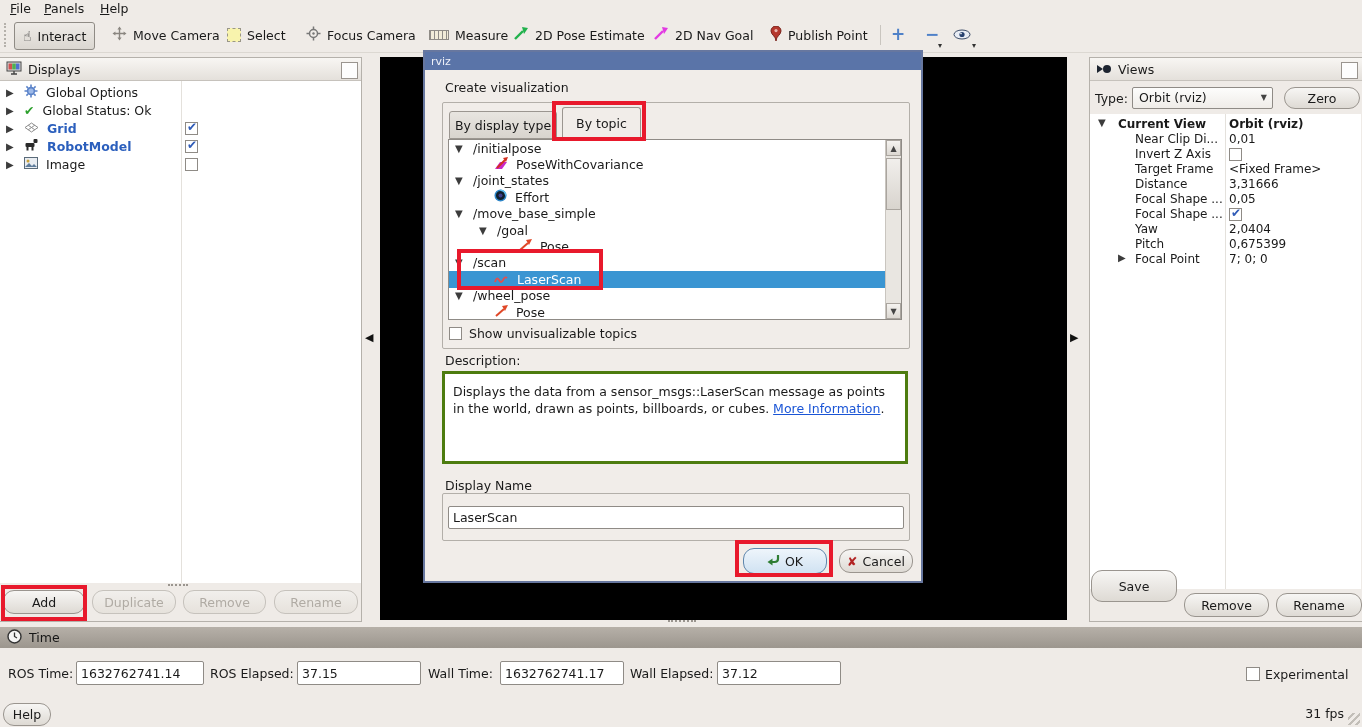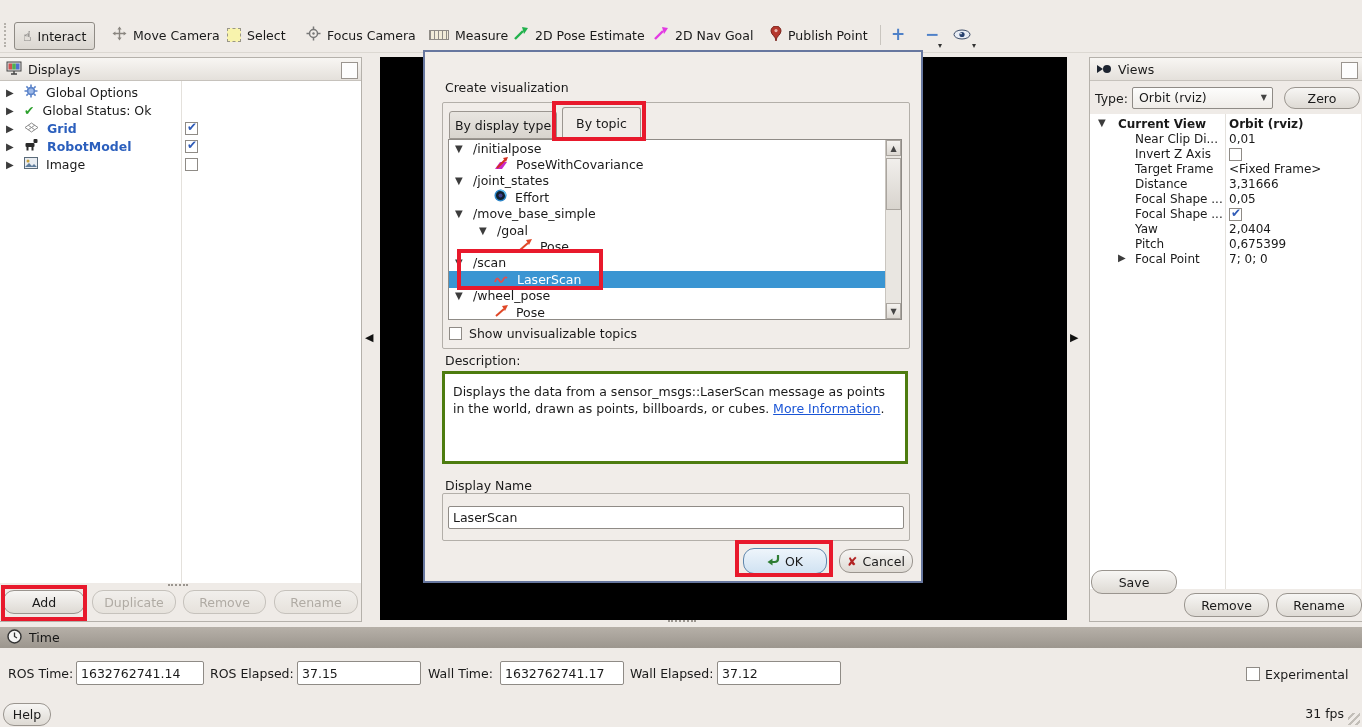--- a/index.html
+++ b/index.html
@@ -67,20 +67,25 @@
                display:flex;align-items:center;gap:7px;padding-left:7px;box-sizing:border-box;color:#161616;}
   .grip{position:absolute;right:2px;bottom:2px;width:12px;height:12px;
         background:repeating-linear-gradient(135deg,transparent 0 3px,#c2beb8 3px 5px);}
   .dots-h{position:absolute;height:3px;border-top:2px dotted #9a958f;}
 </style>
 </head>
 <body>
 
 <div id="app">
 
+  <div class="menubar">
+    <span class="menu-item" style="left:10px">File</span>
+    <span class="menu-item" style="left:44px">Panels</span>
+    <span class="menu-item" style="left:100px">Help</span>
+  </div>
 
   <div class="toolbar">
     <span class="tb-handle"></span>
     <div class="tool active" style="left:14px">
       <span style="font-size:14px;color:#333;">☝</span>
       <span>Interact</span>
     </div>
     <div class="tool" style="left:104px">
       <span><svg width="15" height="15">
             <path d="M7.5 0.5 L9.6 3.4 H5.4 Z M7.5 14.5 L5.4 11.6 H9.6 Z M0.5 7.5 L3.4 5.4 V9.6 Z M14.5 7.5 L11.6 9.6 V5.4 Z" fill="#8a8680"></path>
@@ -268,26 +273,29 @@
       <div class="vrow" style="top:123px;">
           <span class="vname" style="left:45px">Pitch</span>
           <span class="vval">0,675399</span>
         </div>
       <div class="vrow" style="top:138px;">
         <span class="exp abs" style="left:28px">▶</span>
         <span class="vname" style="left:45px">Focal Point</span>
         <span class="vval">7; 0; 0</span>
       </div>
     </div>
-    <div class="btn" style="left:1px;top:512px;width:86px;height:24px">Save</div>
+    <div class="btn" style="left:1px;top:512px;width:86px;height:32px">Save</div>
     <div class="btn" style="left:94px;top:535px;width:85px;height:24px">Remove</div>
     <div class="btn" style="left:186px;top:535px;width:86px;height:24px">Rename</div>
   </div>
 
   <div id="dialog">
+    <div class="dlg-title">
+        <span>rviz</span>
+      </div>
     <span class="abs" style="left:20px;top:28px">Create visualization</span>
 
     <div class="groupbox" style="left:17px;top:50px;width:466px;height:245px;"></div>
     <div class="tab" style="left:24px;top:59px;width:108px;height:28px;">
         <span>By display type</span>
       </div>
     <div class="tab active" style="left:137px;top:55px;width:79px;height:33px;">
         <span>By topic</span>
       </div>
 

